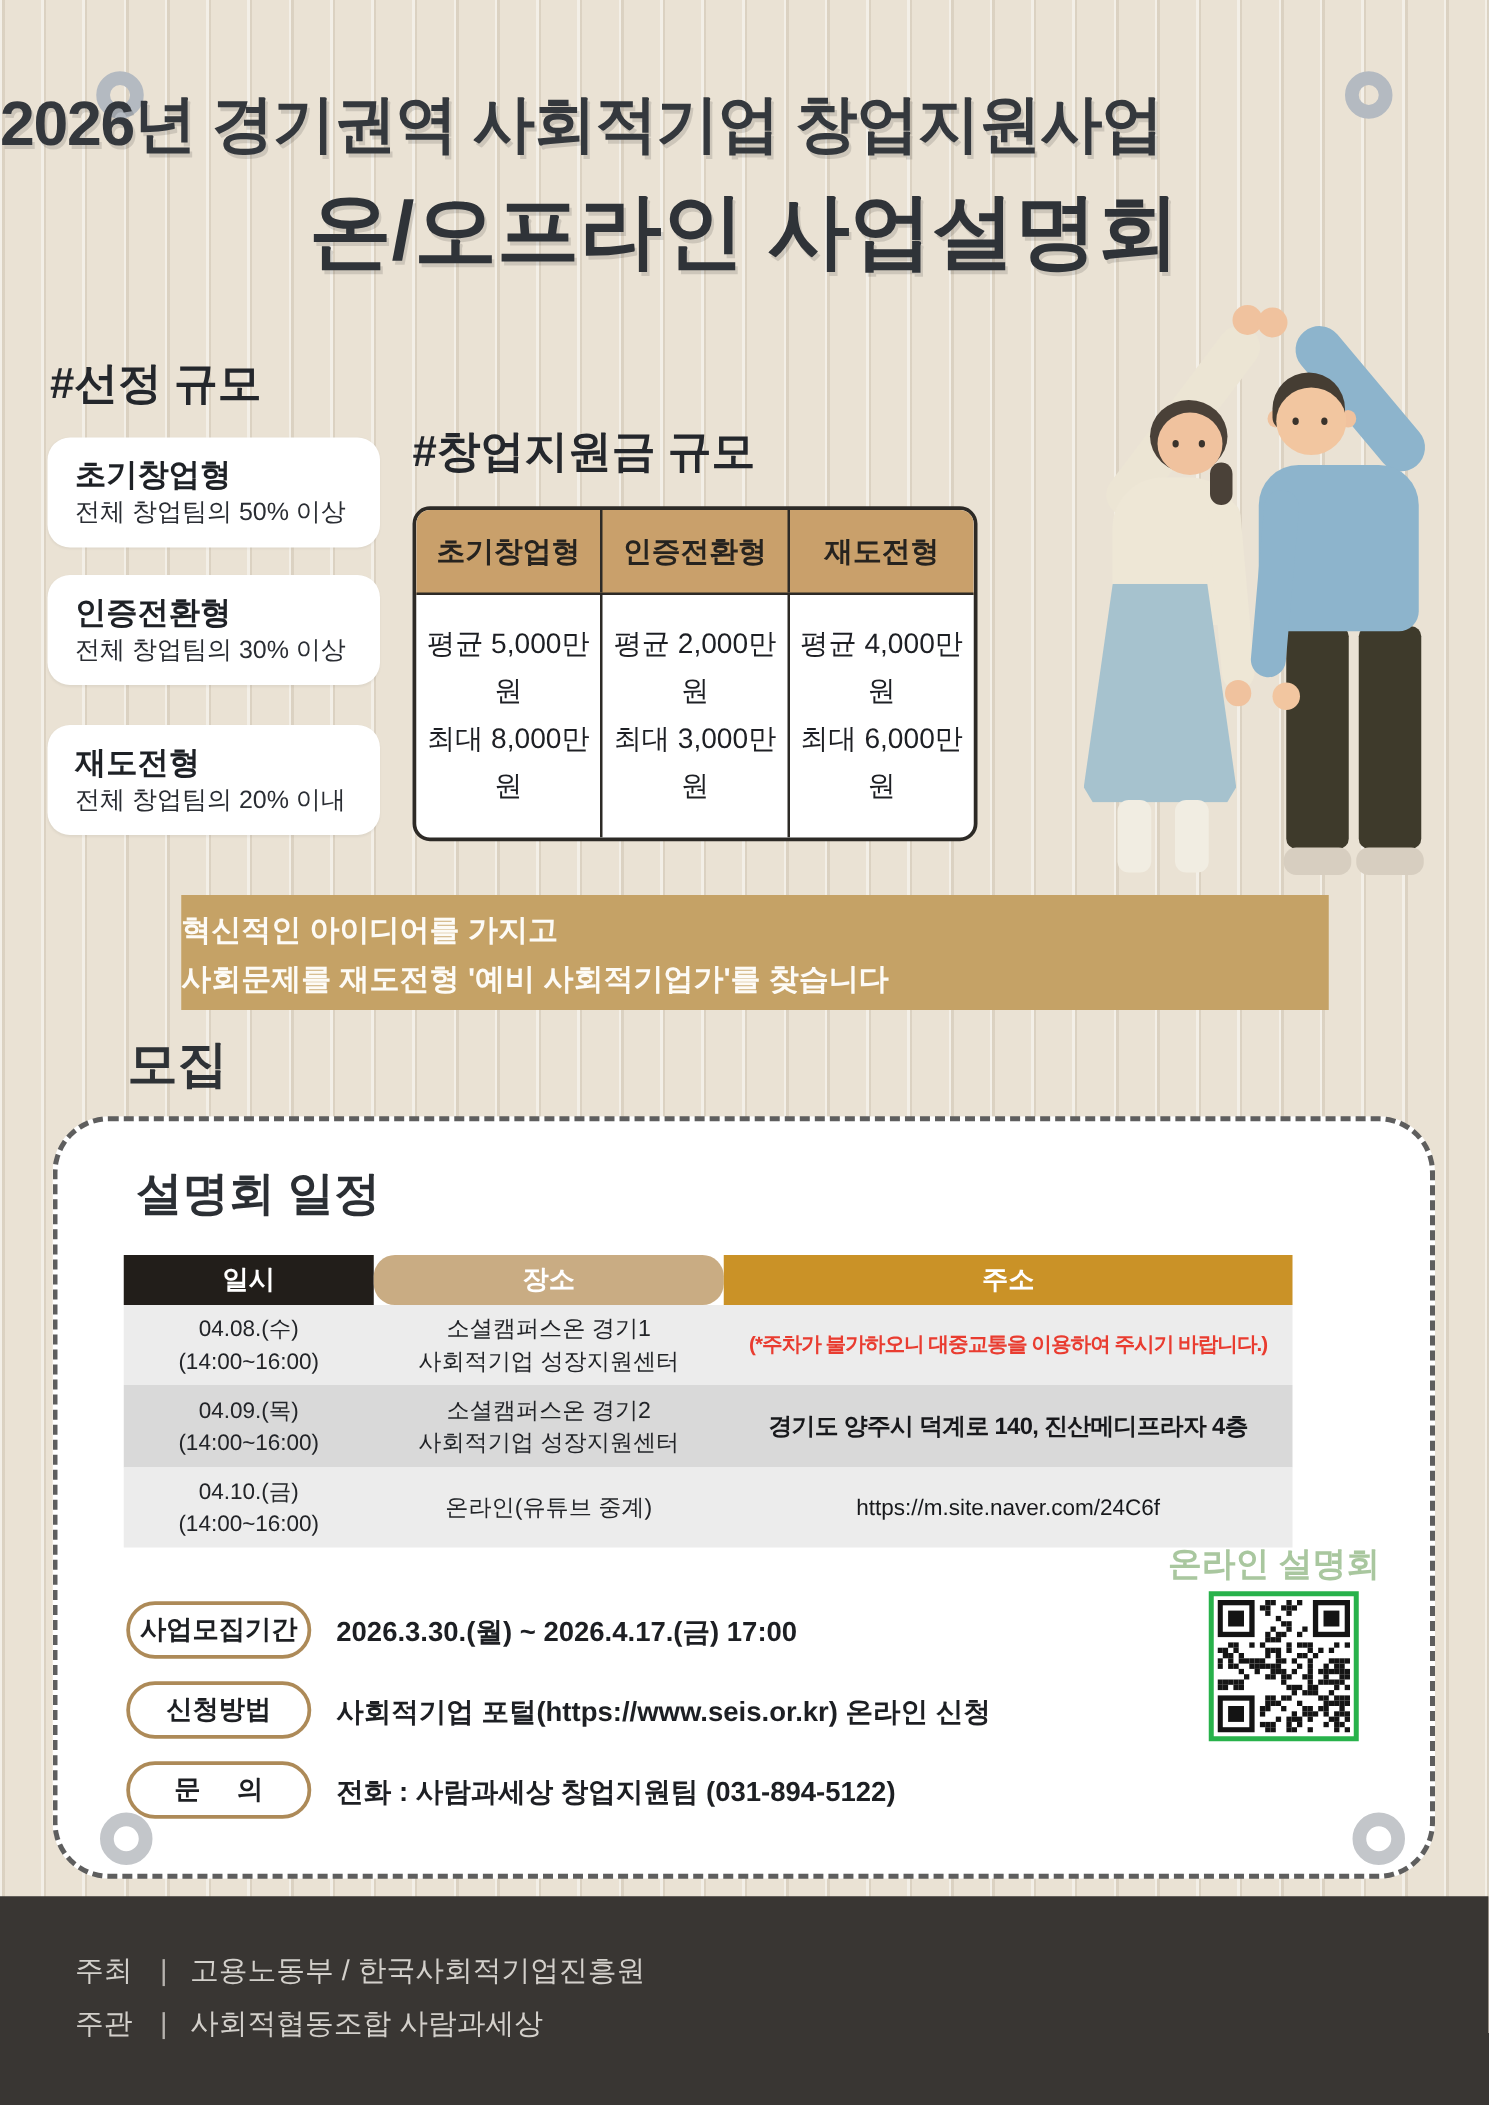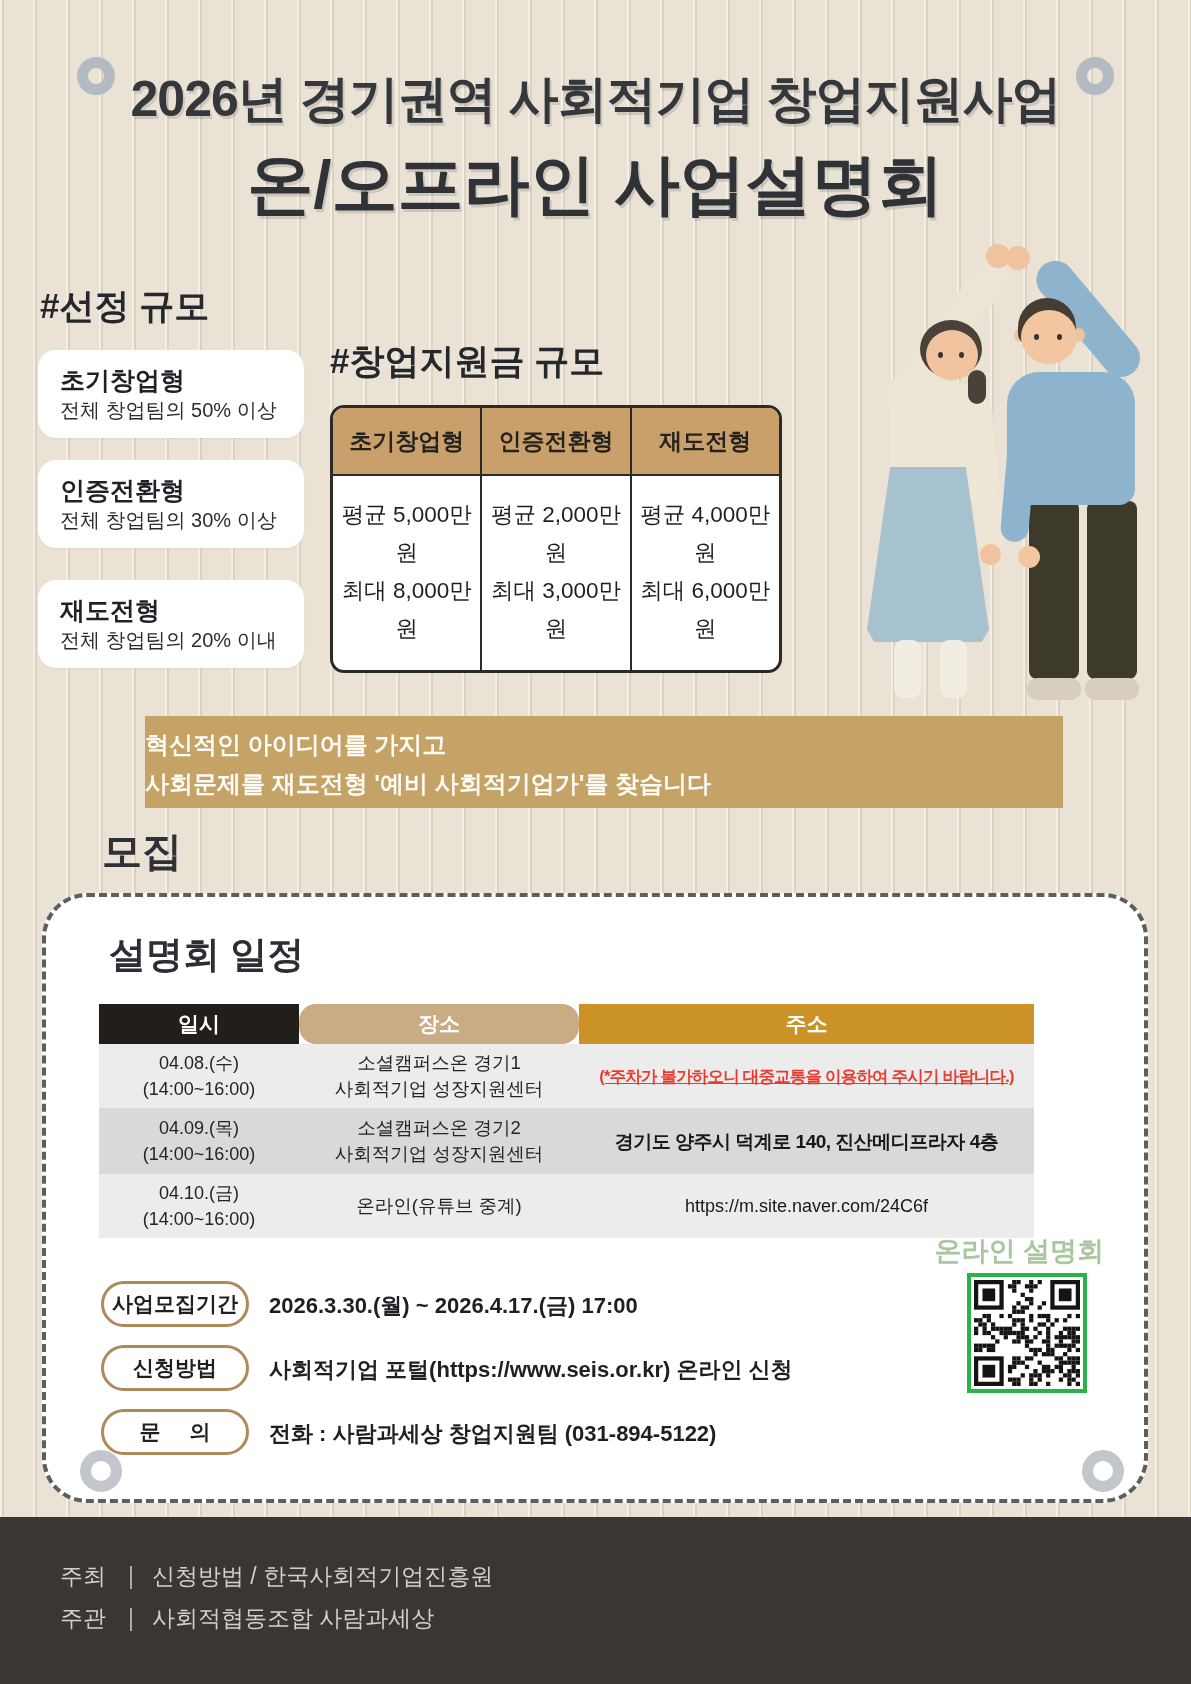--- a/index.html
+++ b/index.html
@@ -12,21 +12,21 @@
       rgba(255,255,255,0.45) 0px, rgba(255,255,255,0.45) 2px,
       rgba(120,100,70,0.13) 2px, rgba(120,100,70,0.13) 4px,
       transparent 4px, transparent 33px);
   }
   .ring{position:absolute;border-radius:50%;border:11px solid #b4bac1;background:transparent;}
   .ring.tl{left:77px;top:57px;width:38px;height:38px;}
   .ring.tr{left:1076px;top:57px;width:38px;height:38px;}
   .ring.bl{left:76px;top:1446px;width:42px;height:42px;border-color:#c3c6ca;}
   .ring.br{left:1078px;top:1446px;width:42px;height:42px;border-color:#c3c6ca;}
 
-  .title1{position:absolute;left:0;top:66px;width:100%;text-align:center;
+  .title1{position:absolute;left:0;top:66px;width:100%;
     font-size:50px;font-weight:800;color:#34383d;letter-spacing:-1px;
     text-shadow:2px 3px 0 rgba(0,0,0,0.12);}
   .title2{position:absolute;left:0;top:140px;width:100%;text-align:center;
     font-size:66px;font-weight:800;color:#2f3338;letter-spacing:0px;
     text-shadow:2px 3px 0 rgba(0,0,0,0.12);}
 
   .sel-heading{position:absolute;left:40px;top:283px;font-size:35px;font-weight:800;color:#24272c;}
   .card{position:absolute;left:38px;width:266px;height:88px;background:#ffffff;border-radius:18px;
     padding:15px 20px 0 22px;box-shadow:0 1px 2px rgba(0,0,0,0.05);}
   .card.c1{top:350px;} .card.c2{top:460px;} .card.c3{top:580px;}
@@ -97,21 +97,21 @@
   .sched-row{display:flex;align-items:center;}
   .sched-row.ra{background:#ececec;min-height:60px;}
   .sched-row.rb{background:#d9d9d9;min-height:66px;}
   .sched-row.rc{background:#ececec;min-height:64px;}
   .sc{display:flex;flex-direction:column;justify-content:center;text-align:center;padding:6px 2px;}
   .sc-date{width:200px;font-size:18px;color:#222428;line-height:26px;}
   .sc-place{width:280px;font-size:18.5px;color:#222428;line-height:26px;}
   .sc-addr{width:455px;line-height:25px;}
   .addr-main{font-size:19px;font-weight:700;color:#17181b;letter-spacing:-0.5px;}
   .addr-main.addr-url{font-weight:400;letter-spacing:0;font-size:18px;}
-  .addr-note{font-size:16.5px;font-weight:700;color:#e93c30;letter-spacing:-0.8px;text-decoration:underline;}
+  .addr-note{font-size:16.5px;font-weight:700;color:#e93c30;letter-spacing:-0.8px;}
   .addr-note:empty{display:none;}
 
   .online-label{position:absolute;left:758px;top:336px;width:300px;text-align:right;
     font-size:27px;font-weight:800;color:#a9c79f;}
   .qr-box{position:absolute;left:921px;top:376px;width:120px;height:120px;background:#ffffff;
     border:4px solid #28b24b;padding:3px;}
   .qr-box svg{width:106px;height:106px;display:block;}
 
   .pill{position:absolute;left:55px;width:148px;height:46px;border:3px solid #ad8a58;border-radius:23px;
     background:#ffffff;color:#1d1f23;font-size:21px;font-weight:700;text-align:center;line-height:40px;}
@@ -497,21 +497,21 @@
 
     <div class="ring bl" style="position:absolute;left:34px;top:553px;"></div>
     <div class="ring br" style="position:absolute;left:1036px;top:553px;"></div>
   </div>
 
   <div class="footer">
     <div class="credits">
       <div class="credit-line">
         <span class="credit-label">주최</span>
         <span class="credit-sep">|</span>
-        <span>신청방법 / 한국사회적기업진흥원</span>
+        <span>고용노동부 / 한국사회적기업진흥원</span>
       </div>
       <div class="credit-line">
         <span class="credit-label">주관</span>
         <span class="credit-sep">|</span>
         <span>사회적협동조합 사람과세상</span>
       </div>
     </div>
   </div>
 
 </div>

